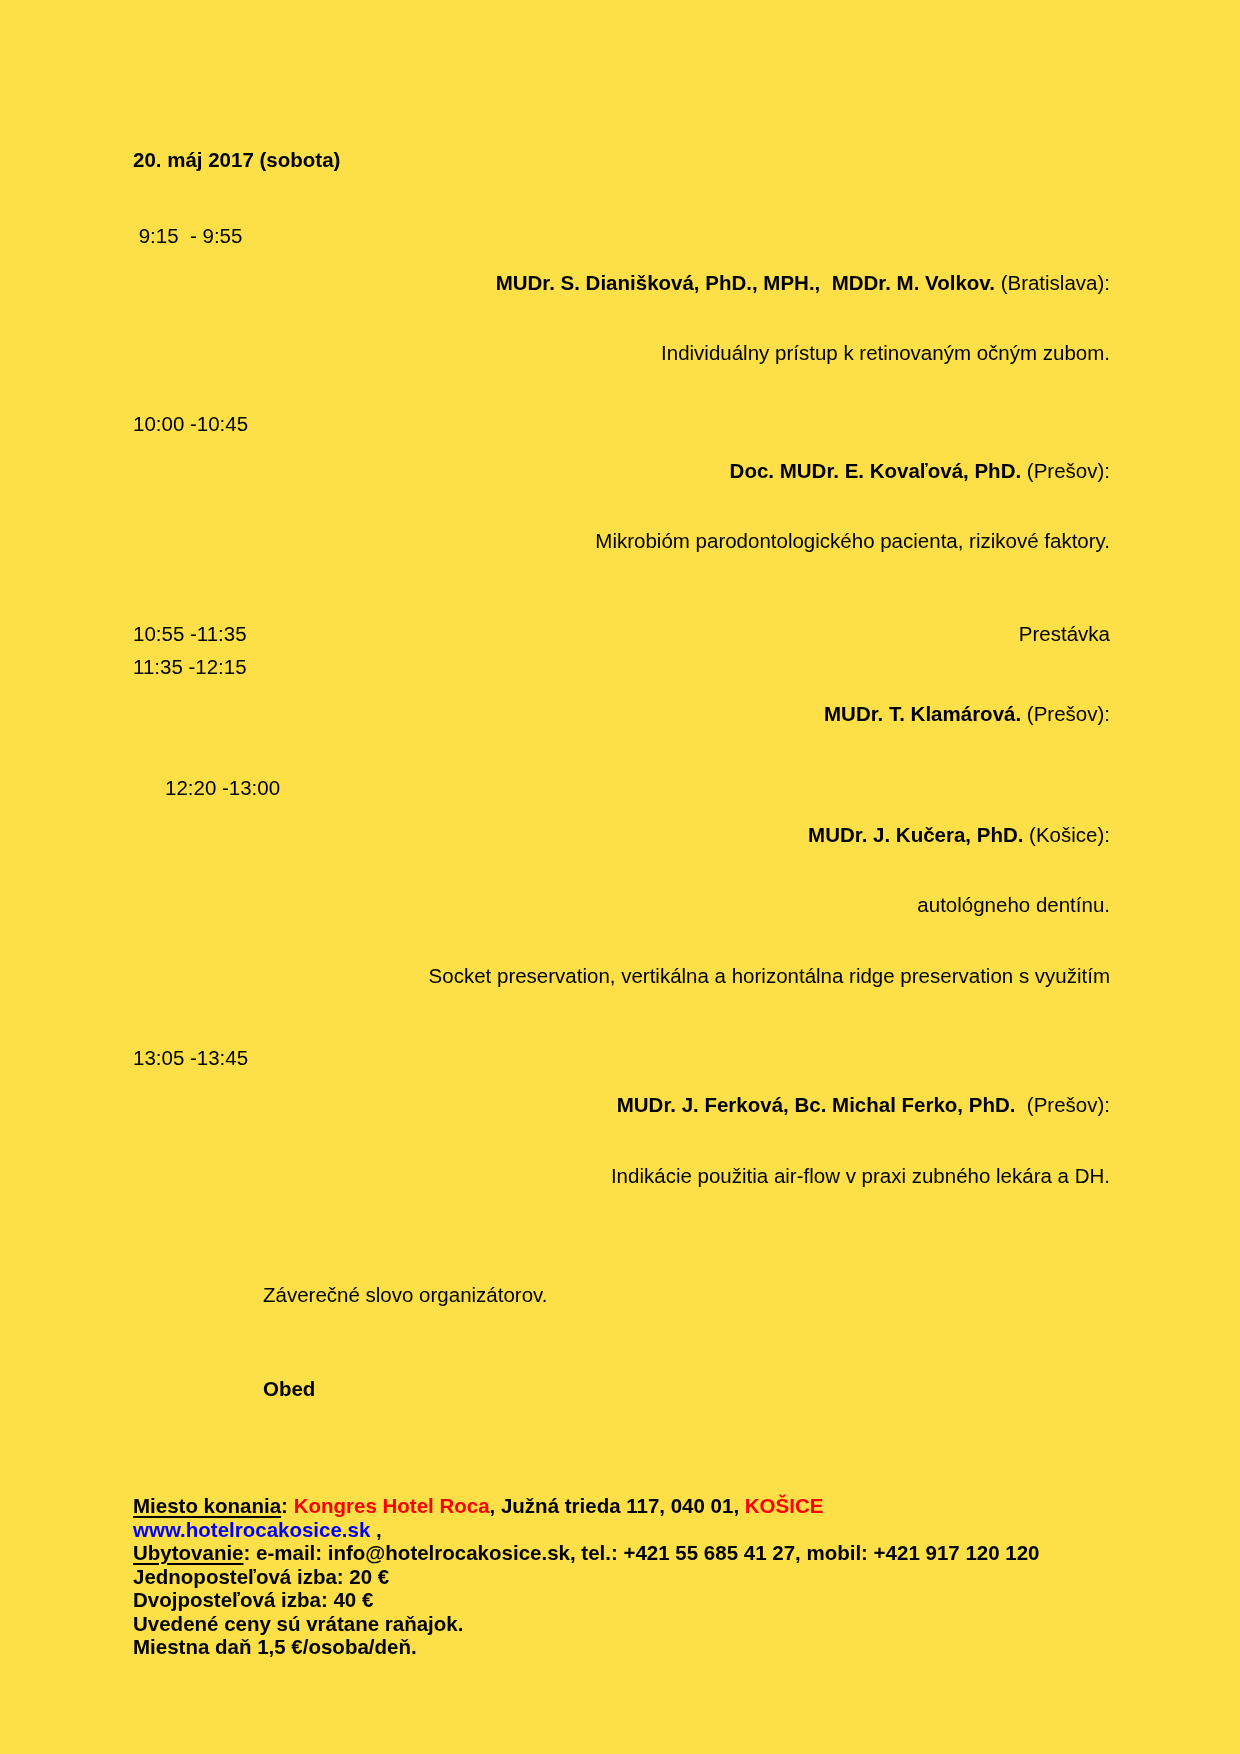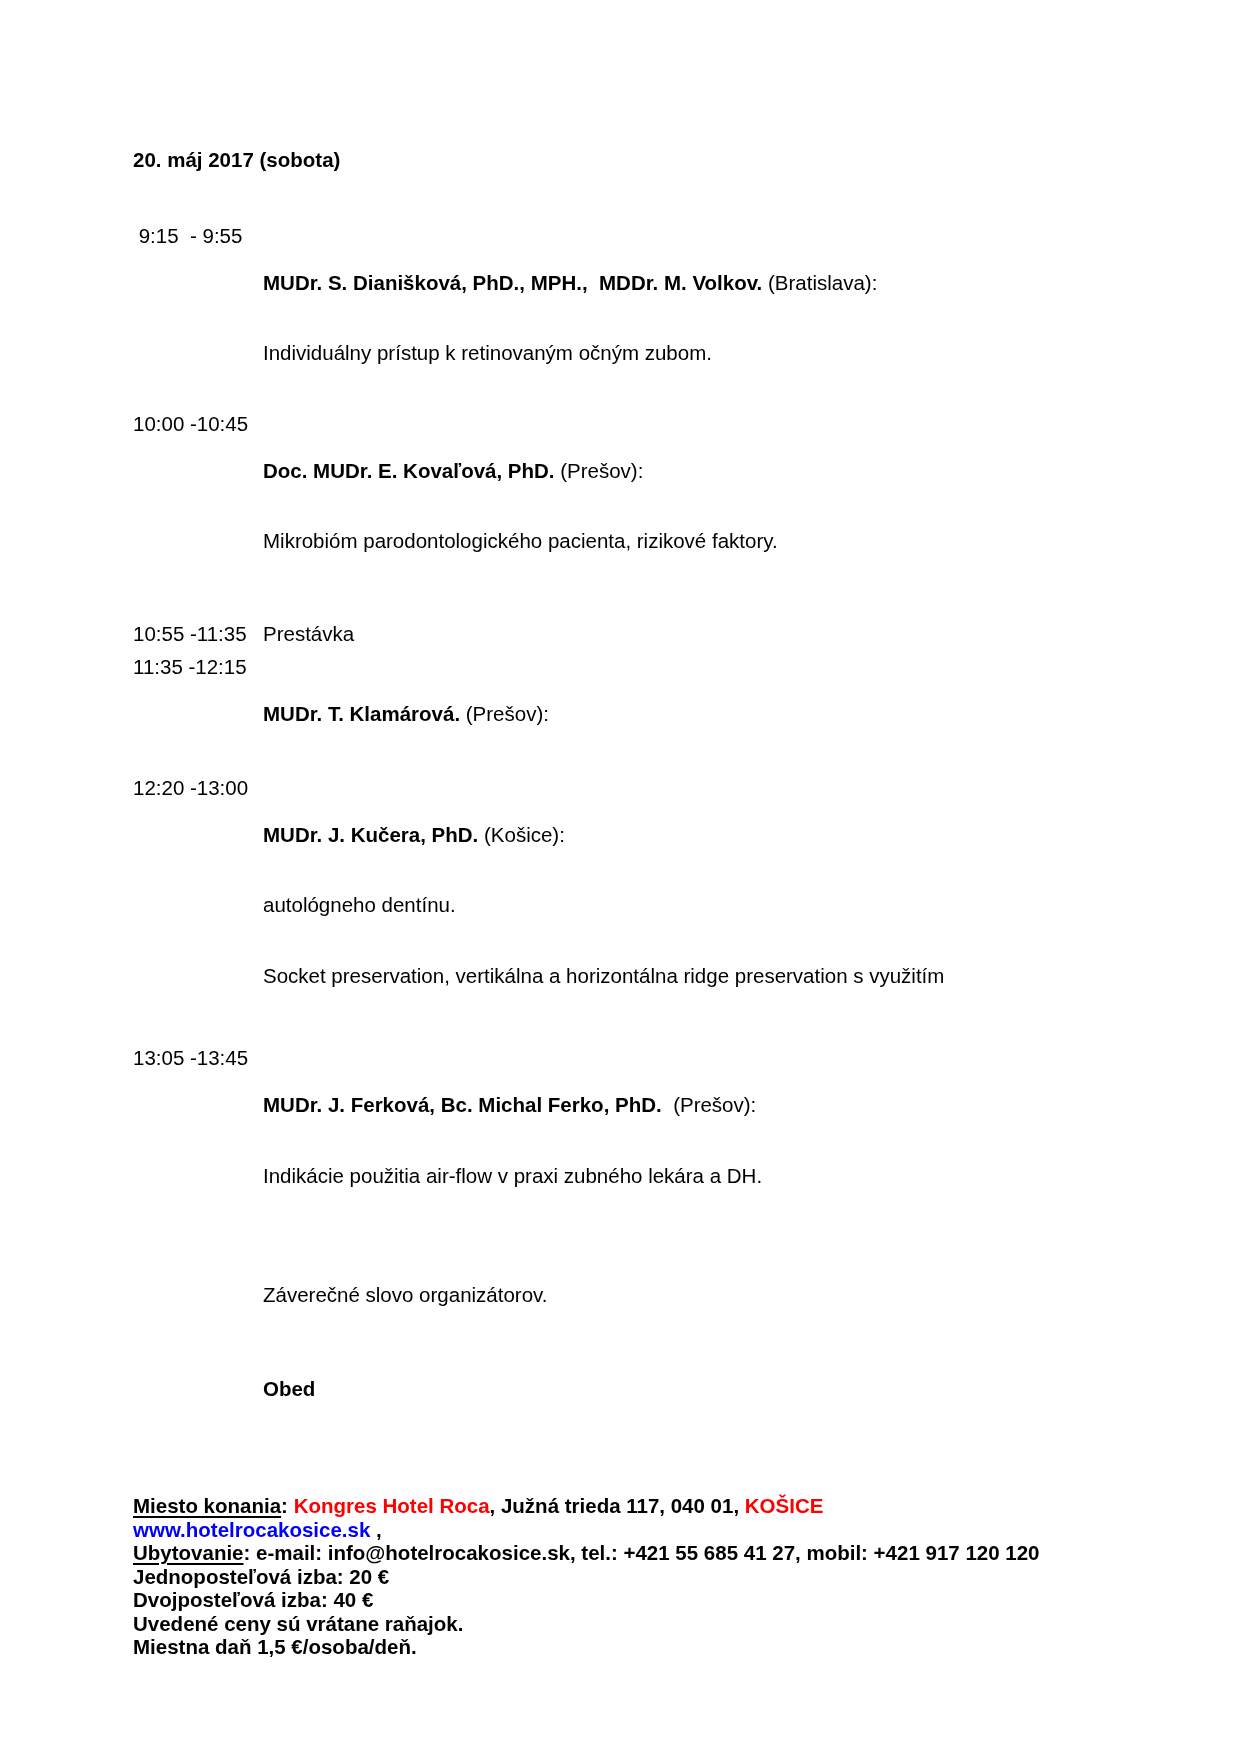--- a/index.html
+++ b/index.html
@@ -1,40 +1,40 @@
 <!DOCTYPE html>
 <html><head>
 <meta charset="utf-8">
 <style>
   * { margin:0; padding:0; box-sizing:border-box; }
   html,body { background:#e8e8e8; }
   .page {
     position:relative;
     width:1240px; height:1754px;
     margin:0 auto;
-    background:#ffffff;
+    background:#fde047;
     font-family:"Liberation Sans", sans-serif;
     font-size:20.5px;
     line-height:23.5px;
     color:#000000;
     padding:148px 130px 0 133px;
     overflow:hidden;
   }
   .b { font-weight:bold; }
   .pre { white-space:pre-wrap; }
   .title { font-weight:bold; white-space:pre-wrap; }
 
   
   .schedule { margin-top:52px; }
   .srow { display:flex; }
   .stime { flex:0 0 130px; white-space:pre; }
-  .scontent { flex:1; white-space:pre-wrap; }
+  .scontent { flex:1; white-space:pre-wrap;text-align:right; }
   .mt-break { margin-top:22px; }
   .mt-row4 { margin-top:10px; }
-  .mt-row5 { margin-top:3px; }
+  .mt-row5 { margin-top:3px;margin-left:32px; }
   .mt-row6 { margin-top:12px; }
 
   .closing { margin-top:49px; margin-left:130px; white-space:pre-wrap; }
   .lunch   { margin-top:70px; margin-left:130px; font-weight:bold; white-space:pre-wrap; }
 
   
   .venue   { margin-top:94px; font-weight:bold; }
 
   .uline { text-decoration:underline; text-decoration-thickness:2px; text-underline-offset:3px; }
   .red  { color:#ff0000; }

